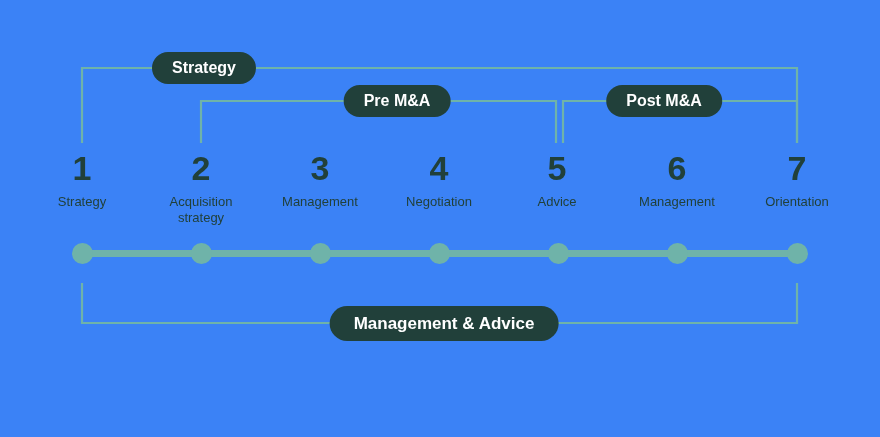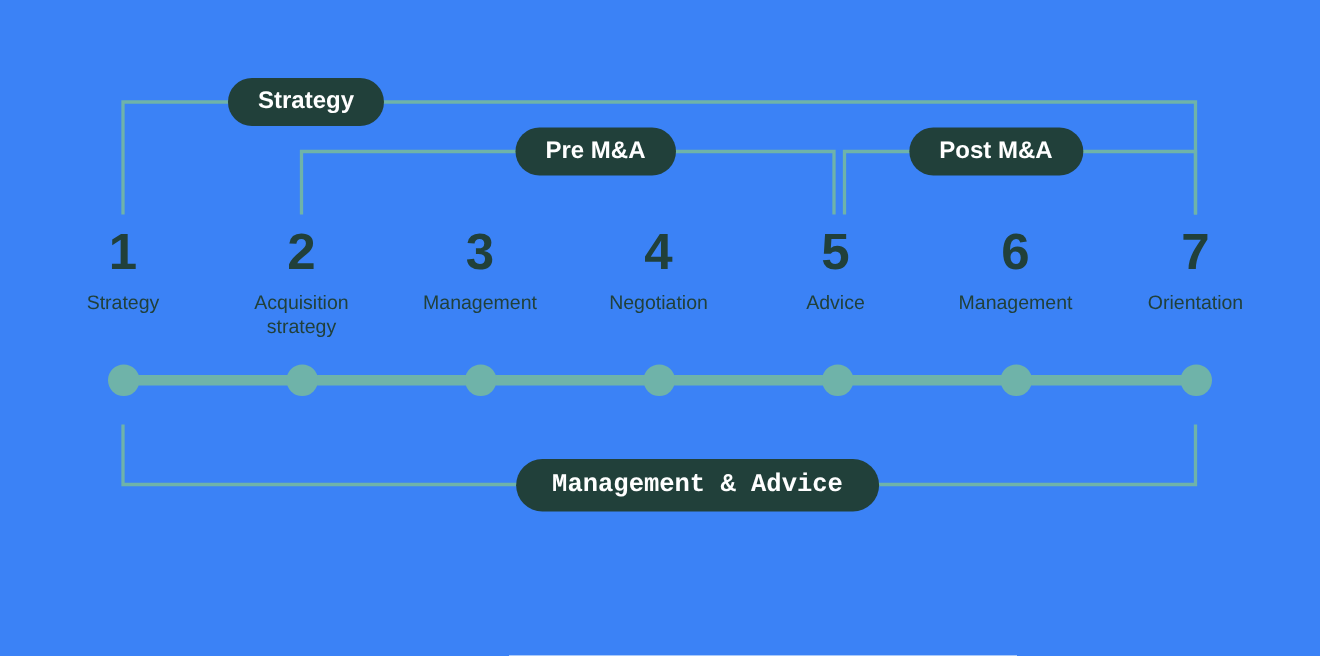--- a/index.html
+++ b/index.html
@@ -125,21 +125,21 @@
   </div>
 
   <div class="pill" style="left:397px; top:85px;text-align:center;">
     <span>Pre M&amp;A</span>
   </div>
 
   <div class="pill" style="left:664px; top:85px;">
     <span>Post M&amp;A</span>
   </div>
 
-  <div class="pill pill-large" style="left:465px; top:306px;font-family:Liberation Mono, monospace;">
+  <div class="pill pill-large" style="left:444px; top:306px;">
     <span>Management &amp; Advice</span>
   </div>
 
   <div class="step" style="left:17px;">
     <div class="step-number">1</div>
     <div class="step-label">Strategy</div>
   </div>
 
   <div class="step" style="left:136px;">
     <div class="step-number">2</div>

